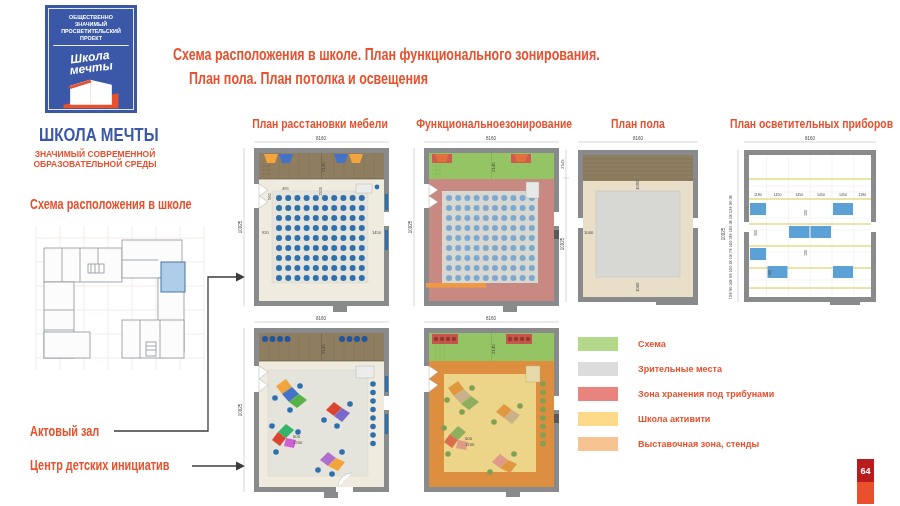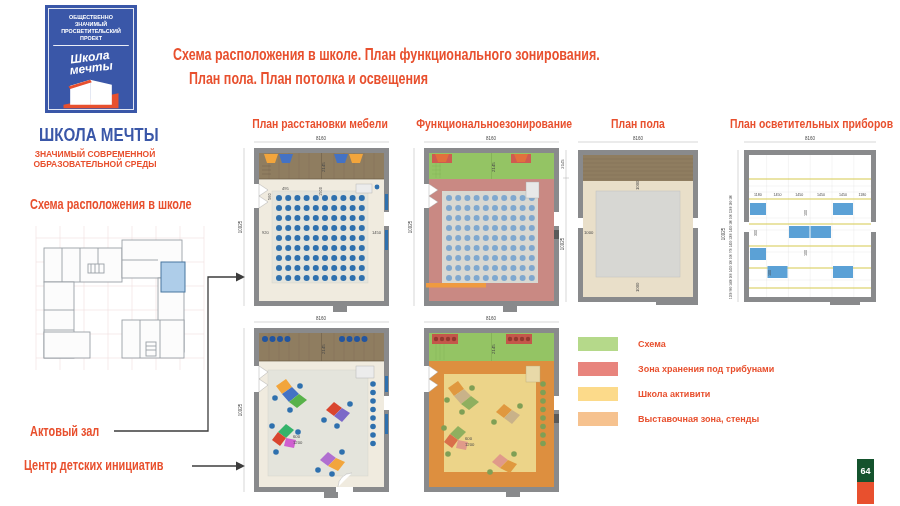--- a/index.html
+++ b/index.html
@@ -26,21 +26,21 @@
   
   .legend{left:578px;top:326px;width:250px;}
   .legend-title{font-size:14px;font-weight:bold;color:#e8502e;}
   .legend-item{display:flex;align-items:center;margin-top:11px;height:14px;}
   .legend-sw{width:40px;height:14px;margin-right:20px;flex:0 0 auto;}
   .sw0{background:#b5d98a;} .sw1{background:#dcdcdc;} .sw2{background:#e8847d;}
   .sw3{background:#fcda8a;} .sw4{background:#f6c28f;}
   .legend-label{font-size:9px;font-weight:bold;color:#e8502e;}
   
   .badge{left:857px;top:459px;width:17px;height:45px;}
-  .badge-top{width:100%;height:23px;background:#14532d;color:#fff;font-size:9px;font-weight:bold;
+  .badge-top{width:100%;height:23px;background:#b91c1c;color:#fff;font-size:9px;font-weight:bold;
              display:flex;align-items:center;justify-content:center;}
   .badge-bottom{width:100%;height:22px;background:#e8502e;}
   svg text{font-family:"Liberation Sans",sans-serif;fill:#4a4a4a;}
   .dimline{stroke:#9a9a9a;stroke-width:.4;}
 </style>
 </head>
 <body>
 
 <div class="stage">
 
@@ -89,21 +89,21 @@
   <div class="abs hdr" style="left:710px;width:200px;">
     <span class="condc">План осветительных приборов</span>
     </div>
 
   <div class="abs red bold" style="left:30px;top:196px;font-size:14px;">
     <span class="cond">Схема расположения в школе</span>
   </div>
   <div class="abs red bold" style="left:30px;top:423px;font-size:14px;">
     <span class="cond">Актовый зал</span>
   </div>
-  <div class="abs red bold" style="left:24px;top:457px;font-size:14px;">
+  <div class="abs red bold" style="left:30px;top:457px;font-size:14px;">
     <span class="cond">Центр детских инициатив</span>
   </div>
 
   <svg class="abs" style="left:28px;top:220px;" width="184" height="154" viewBox="0 0 184 154">
     <g stroke="#f0dddd" stroke-width="0.6">
       <line x1="8" y1="6" x2="8" y2="150"></line>
         <line x1="32" y1="6" x2="32" y2="150"></line>
       <line x1="56" y1="6" x2="56" y2="150"></line>
         <line x1="80" y1="6" x2="80" y2="150"></line>
       <line x1="104" y1="6" x2="104" y2="150"></line>
@@ -534,20 +534,24 @@
     <rect x="146" y="100" width="5" height="9" fill="#5a5a5a"></rect>
     <rect x="98" y="173" width="14" height="10" fill="#898a8c"></rect>
   </svg>
 
   <div class="abs legend">
     <div class="legend-item">
       <div class="legend-sw sw0"></div>
       <span class="legend-label">Схема</span>
     </div>
     <div class="legend-item">
+      <div class="legend-sw sw1"></div>
+      <span class="legend-label">Зрительные места</span>
+    </div>
+    <div class="legend-item">
       <div class="legend-sw sw2"></div>
       <span class="legend-label">Зона хранения  под трибунами</span>
     </div>
     <div class="legend-item">
       <div class="legend-sw sw3"></div>
       <span class="legend-label">Школа активити</span>
     </div>
     <div class="legend-item">
       <div class="legend-sw sw4"></div>
       <span class="legend-label">Выставочная зона, стенды</span>

